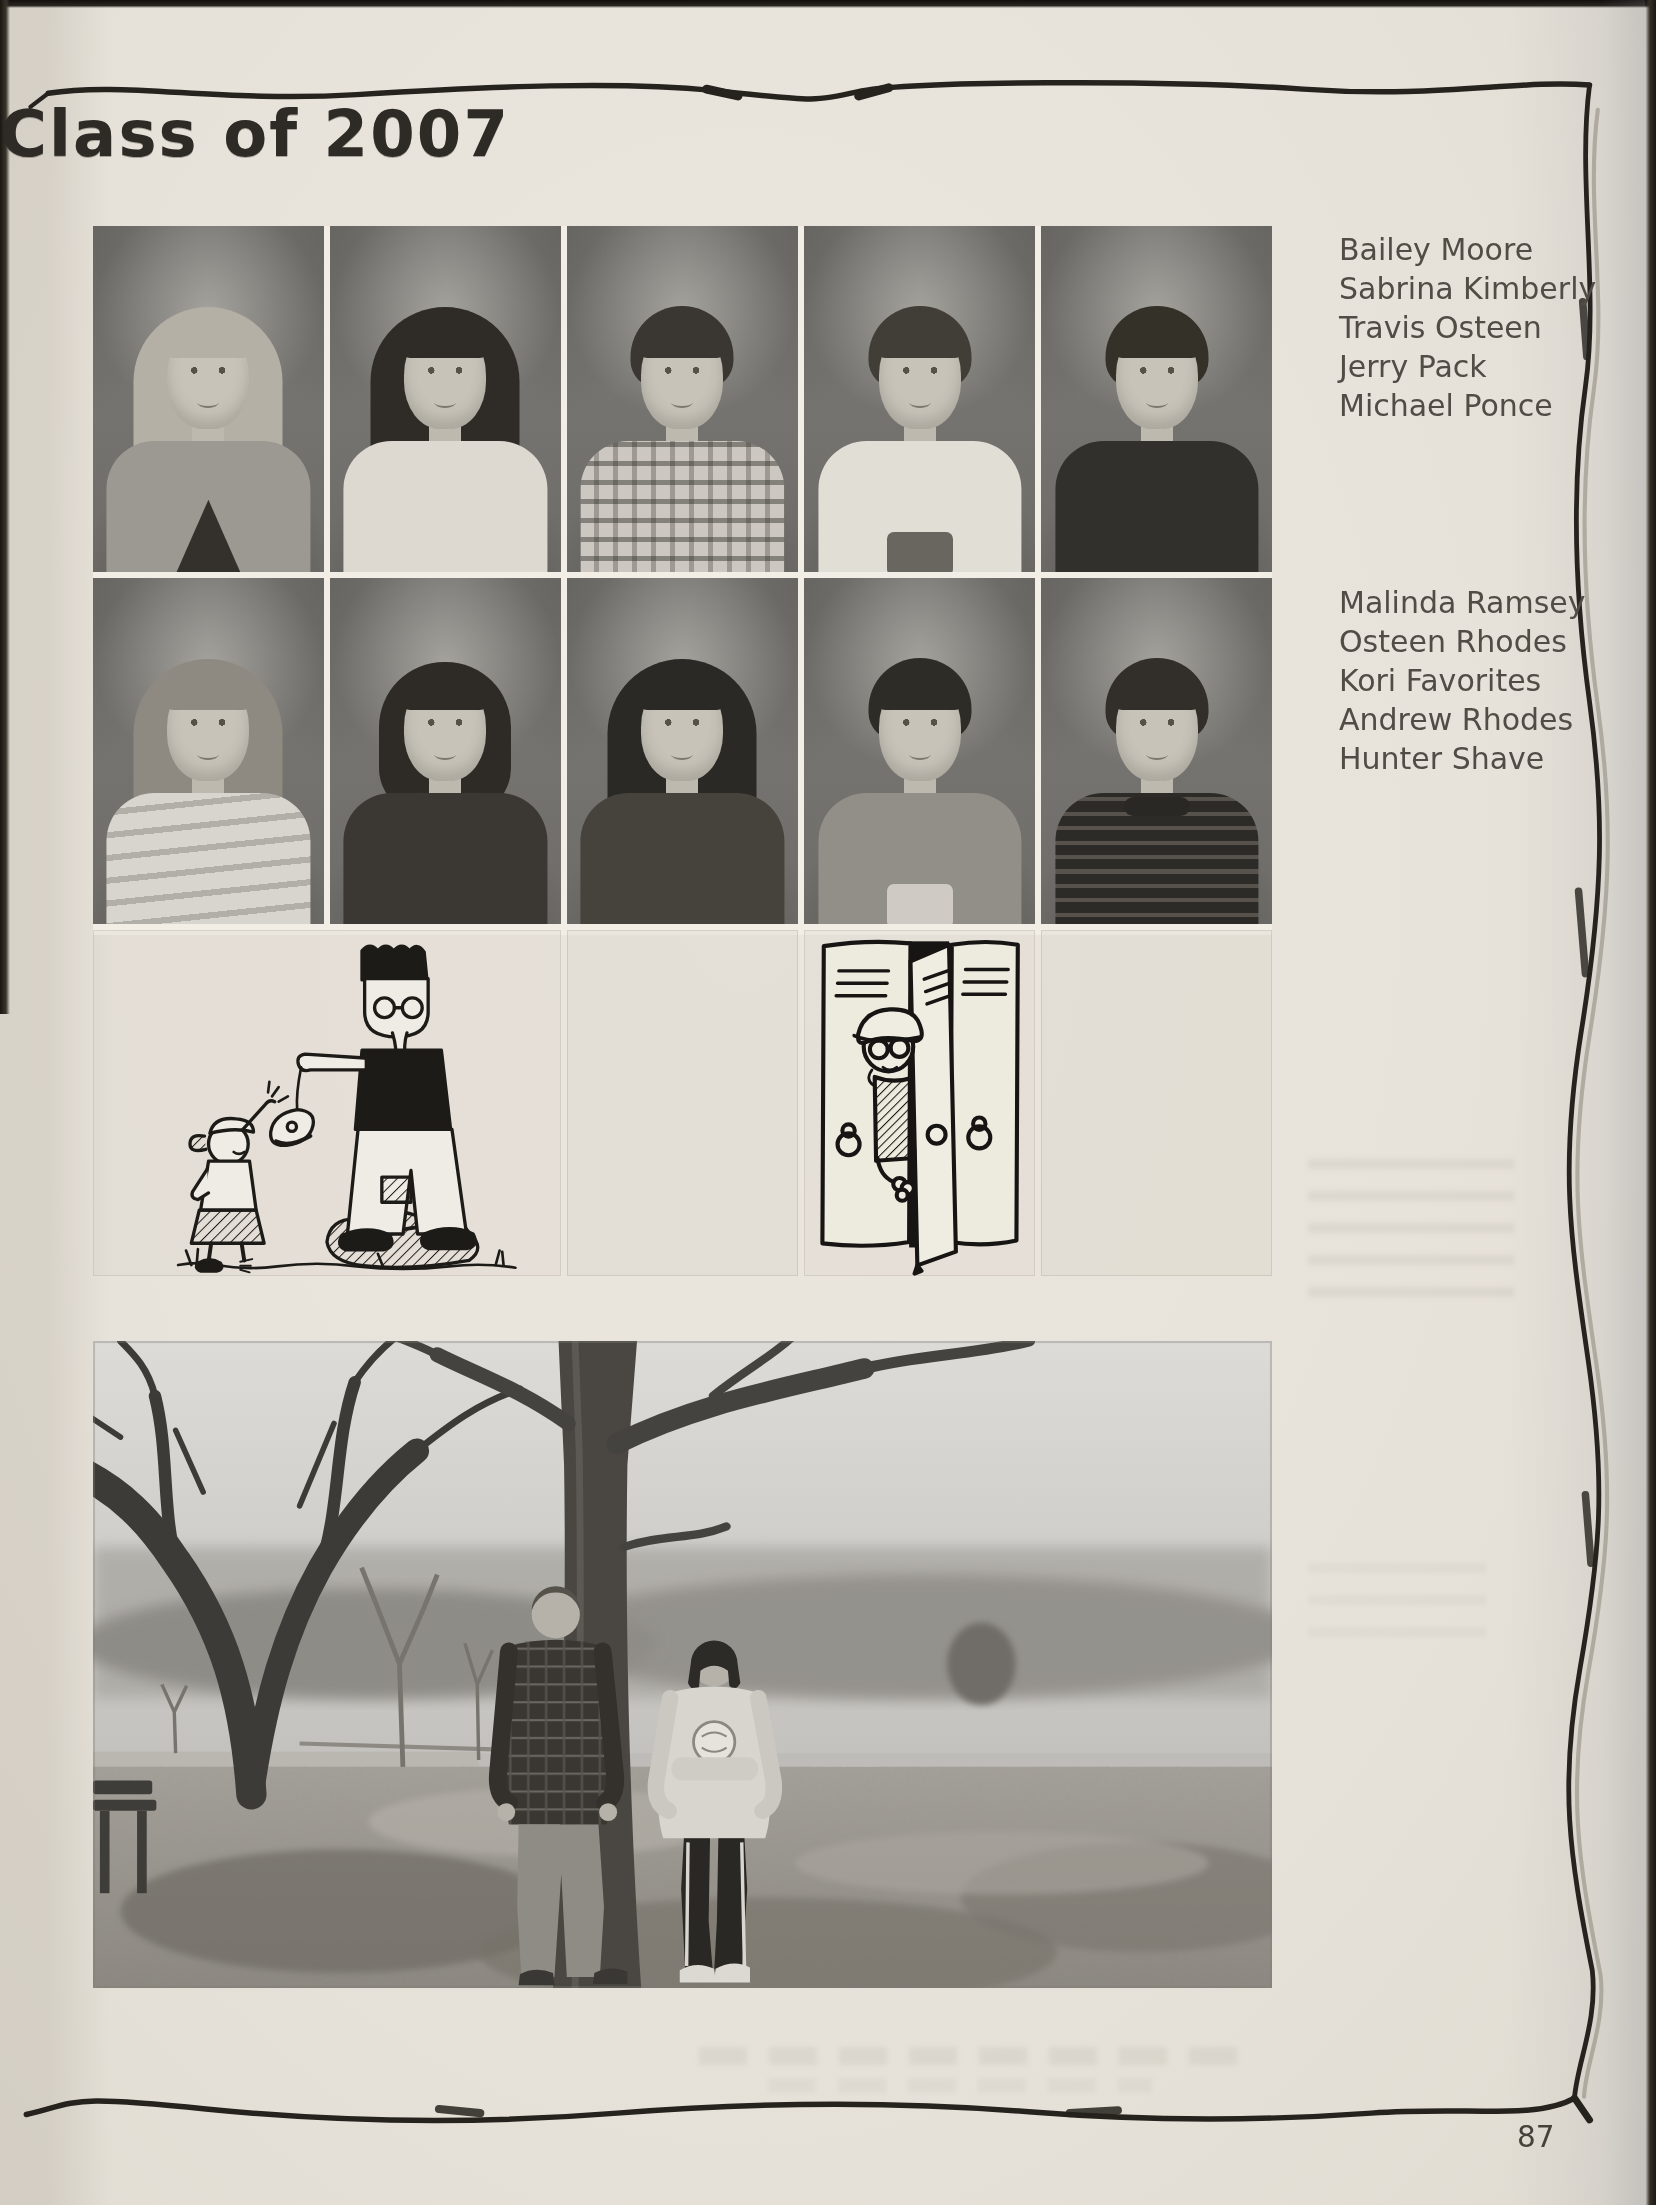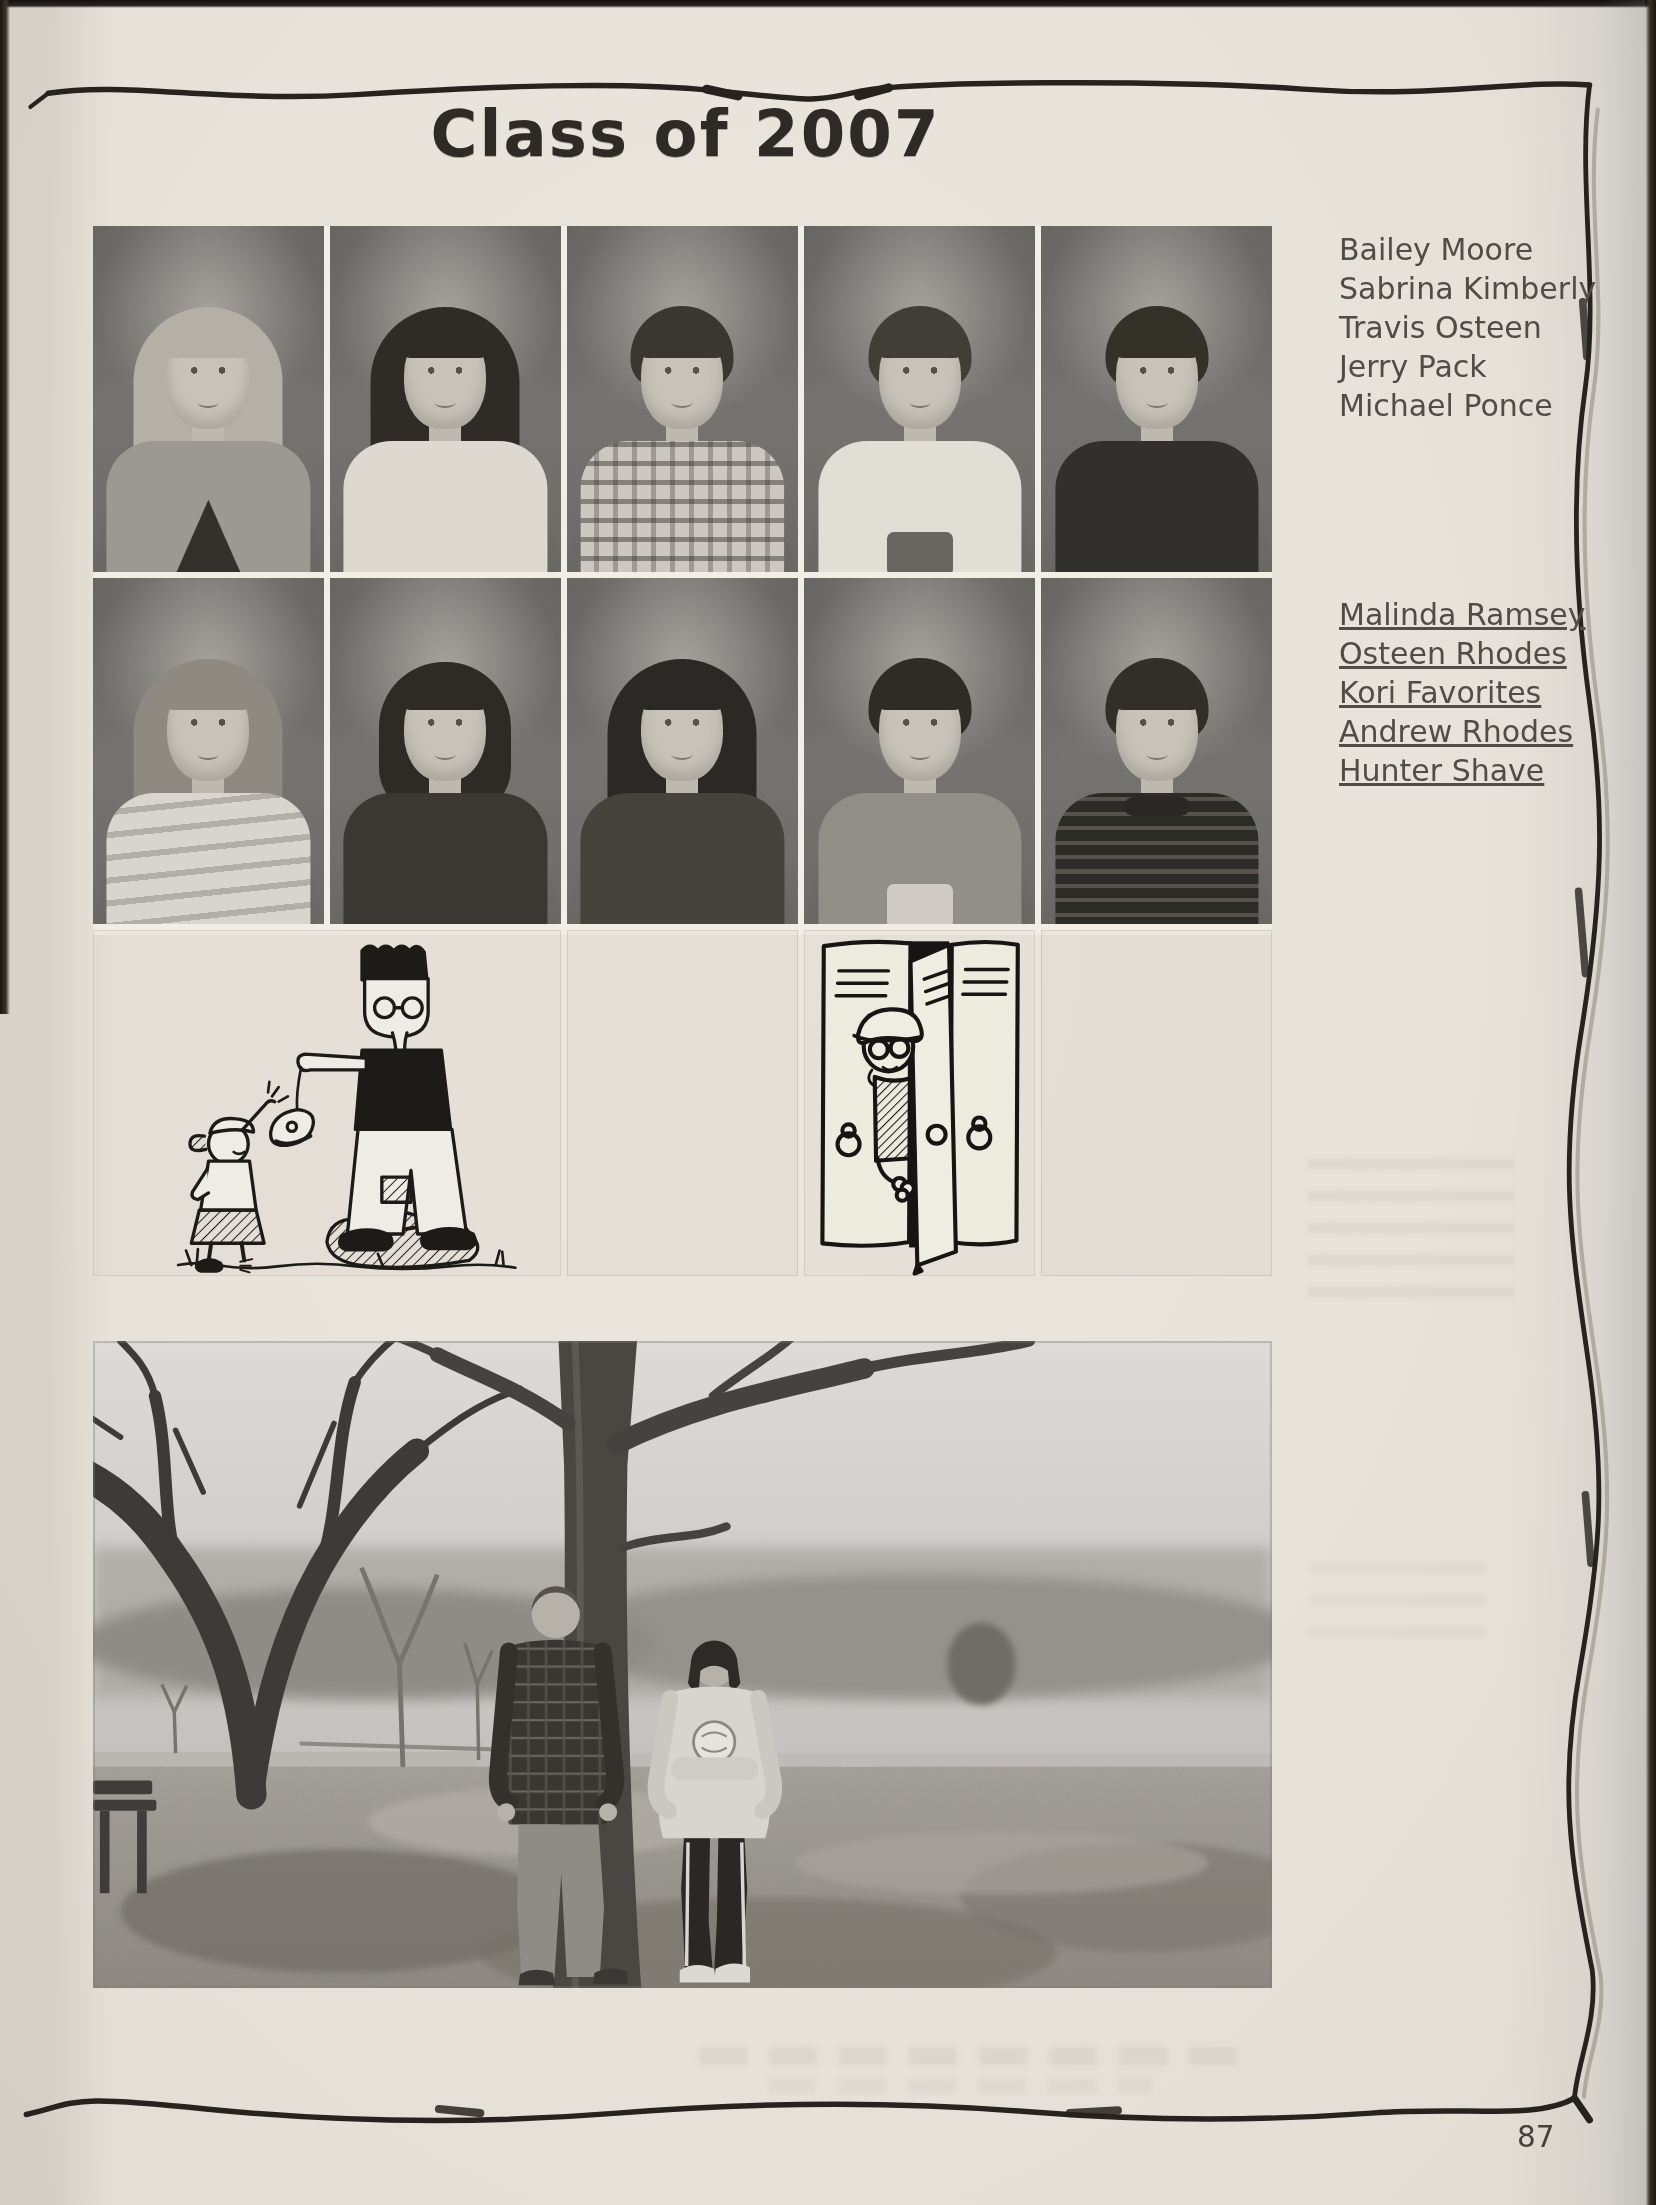--- a/index.html
+++ b/index.html
@@ -19,21 +19,21 @@
   .scan-top{position:absolute;left:0;top:0;width:100%;height:8.2px;background:linear-gradient(#120f0d,#2a2722 70%,rgba(42,39,34,0));}
   .scan-right{position:absolute;right:0;top:0;width:11.7px;height:100%;background:linear-gradient(270deg,#17140f,#352f26 60%,rgba(53,47,38,0));}
   .scan-left{position:absolute;left:0;top:0;width:10.3px;height:46%;background:linear-gradient(90deg,#1a1712,#3a342b 60%,rgba(58,52,43,0));}
   .page-edge-band{position:absolute;right:11.7px;top:0;width:43px;height:100%;background:linear-gradient(270deg,rgba(125,130,142,.20),rgba(125,130,142,0));}
 
   
   #border-svg{position:absolute;inset:0;width:100%;height:100%;}
 
   
   .title{
-    position:absolute;left:0;top:97px;width:1371px;text-align:center;
+    position:absolute;left:0;top:97px;width:1371px;
     font-size:64px;font-weight:700;letter-spacing:2.1px;color:#2e2a25;
     text-shadow:0 0.7px 0 rgba(46,42,37,.35);
   }
 
   
   .grid-underlay{position:absolute;left:93px;top:226px;width:1179px;height:709px;background:#f2eee6;}
   .grid{
     position:absolute;left:93px;top:226px;width:1179px;
     display:grid;grid-template-columns:repeat(5,1fr);grid-template-rows:346px 346px 346px;gap:6.2px;
   }
@@ -67,21 +67,21 @@
   .neck{left:50%;transform:translateX(-50%);top:192px;width:32px;height:29px;background:#bdb9af;}
   .torso{left:50%;transform:translateX(-50%);bottom:-2.7px;width:88%;height:134px;border-radius:48px 48px 0 0;background:var(--shirt);}
   .collar{left:50%;transform:translateX(-50%);bottom:108px;width:66px;height:19px;border-radius:9.6px;background:var(--shirt);}
   .undershirt{left:50%;transform:translateX(-50%);bottom:-2.7px;width:66px;height:75px;background:#34312c;clip-path:polygon(50% 0,100% 100%,0 100%);}
   .tee-graphic{left:50%;transform:translateX(-50%);bottom:-4.1px;width:66px;height:44px;border-radius:6.9px;background:var(--graphic,#55524b);opacity:.85;}
 
   
   .names{position:absolute;left:1311px;width:322px;color:#514d46;font-size:30px;line-height:39px;}
   .names div{white-space:nowrap;margin-left:28px;}
   #names-1{top:230px;}
-  #names-2{top:595px;text-decoration:underline;}
+  #names-2{top:583px;}
 
   
   .big-photo{position:absolute;left:93px;top:1341px;width:1179px;height:647px;overflow:hidden;background:#bdbcb8;}
   .big-photo svg{display:block;width:100%;height:100%;}
 
   .caption{position:absolute;left:96px;top:2016px;font-size:28px;color:#4c4841;letter-spacing:0.3px;}
   .page-number{position:absolute;left:1517px;top:2120px;font-size:29.5px;color:#46423b;}
 
   
   .ghost{position:absolute;filter:blur(2.7px);opacity:.5;pointer-events:none;}

